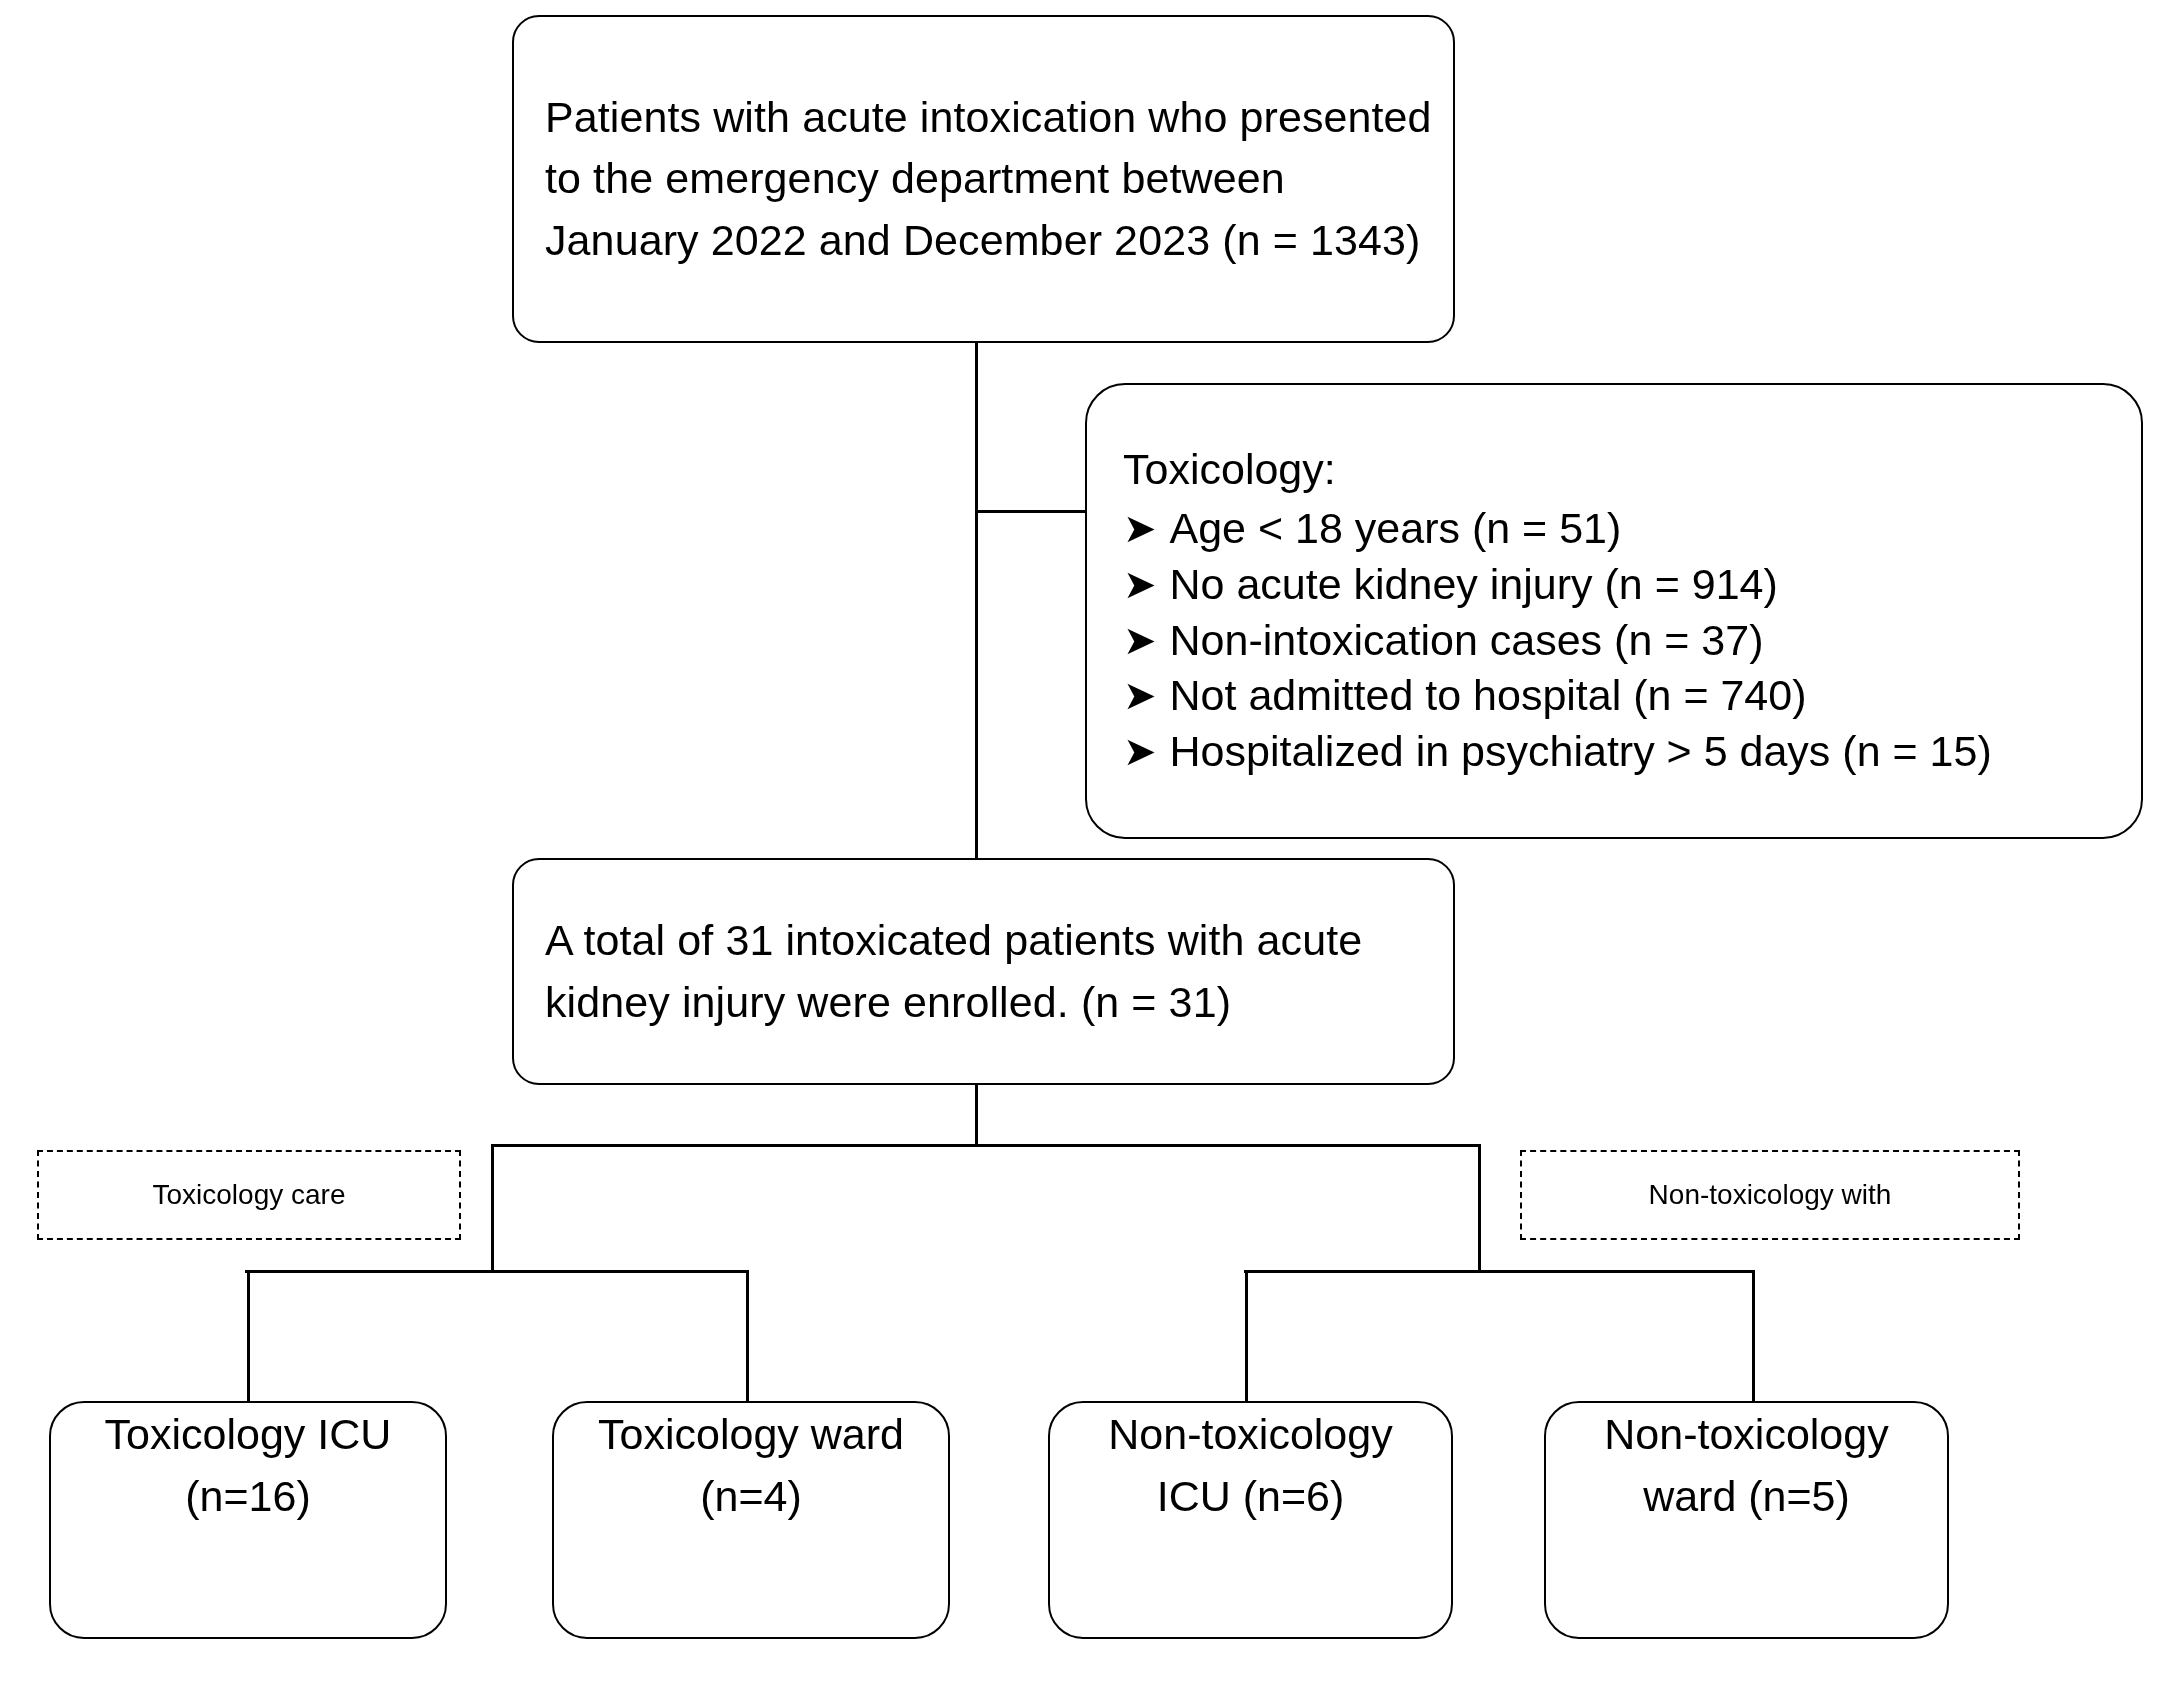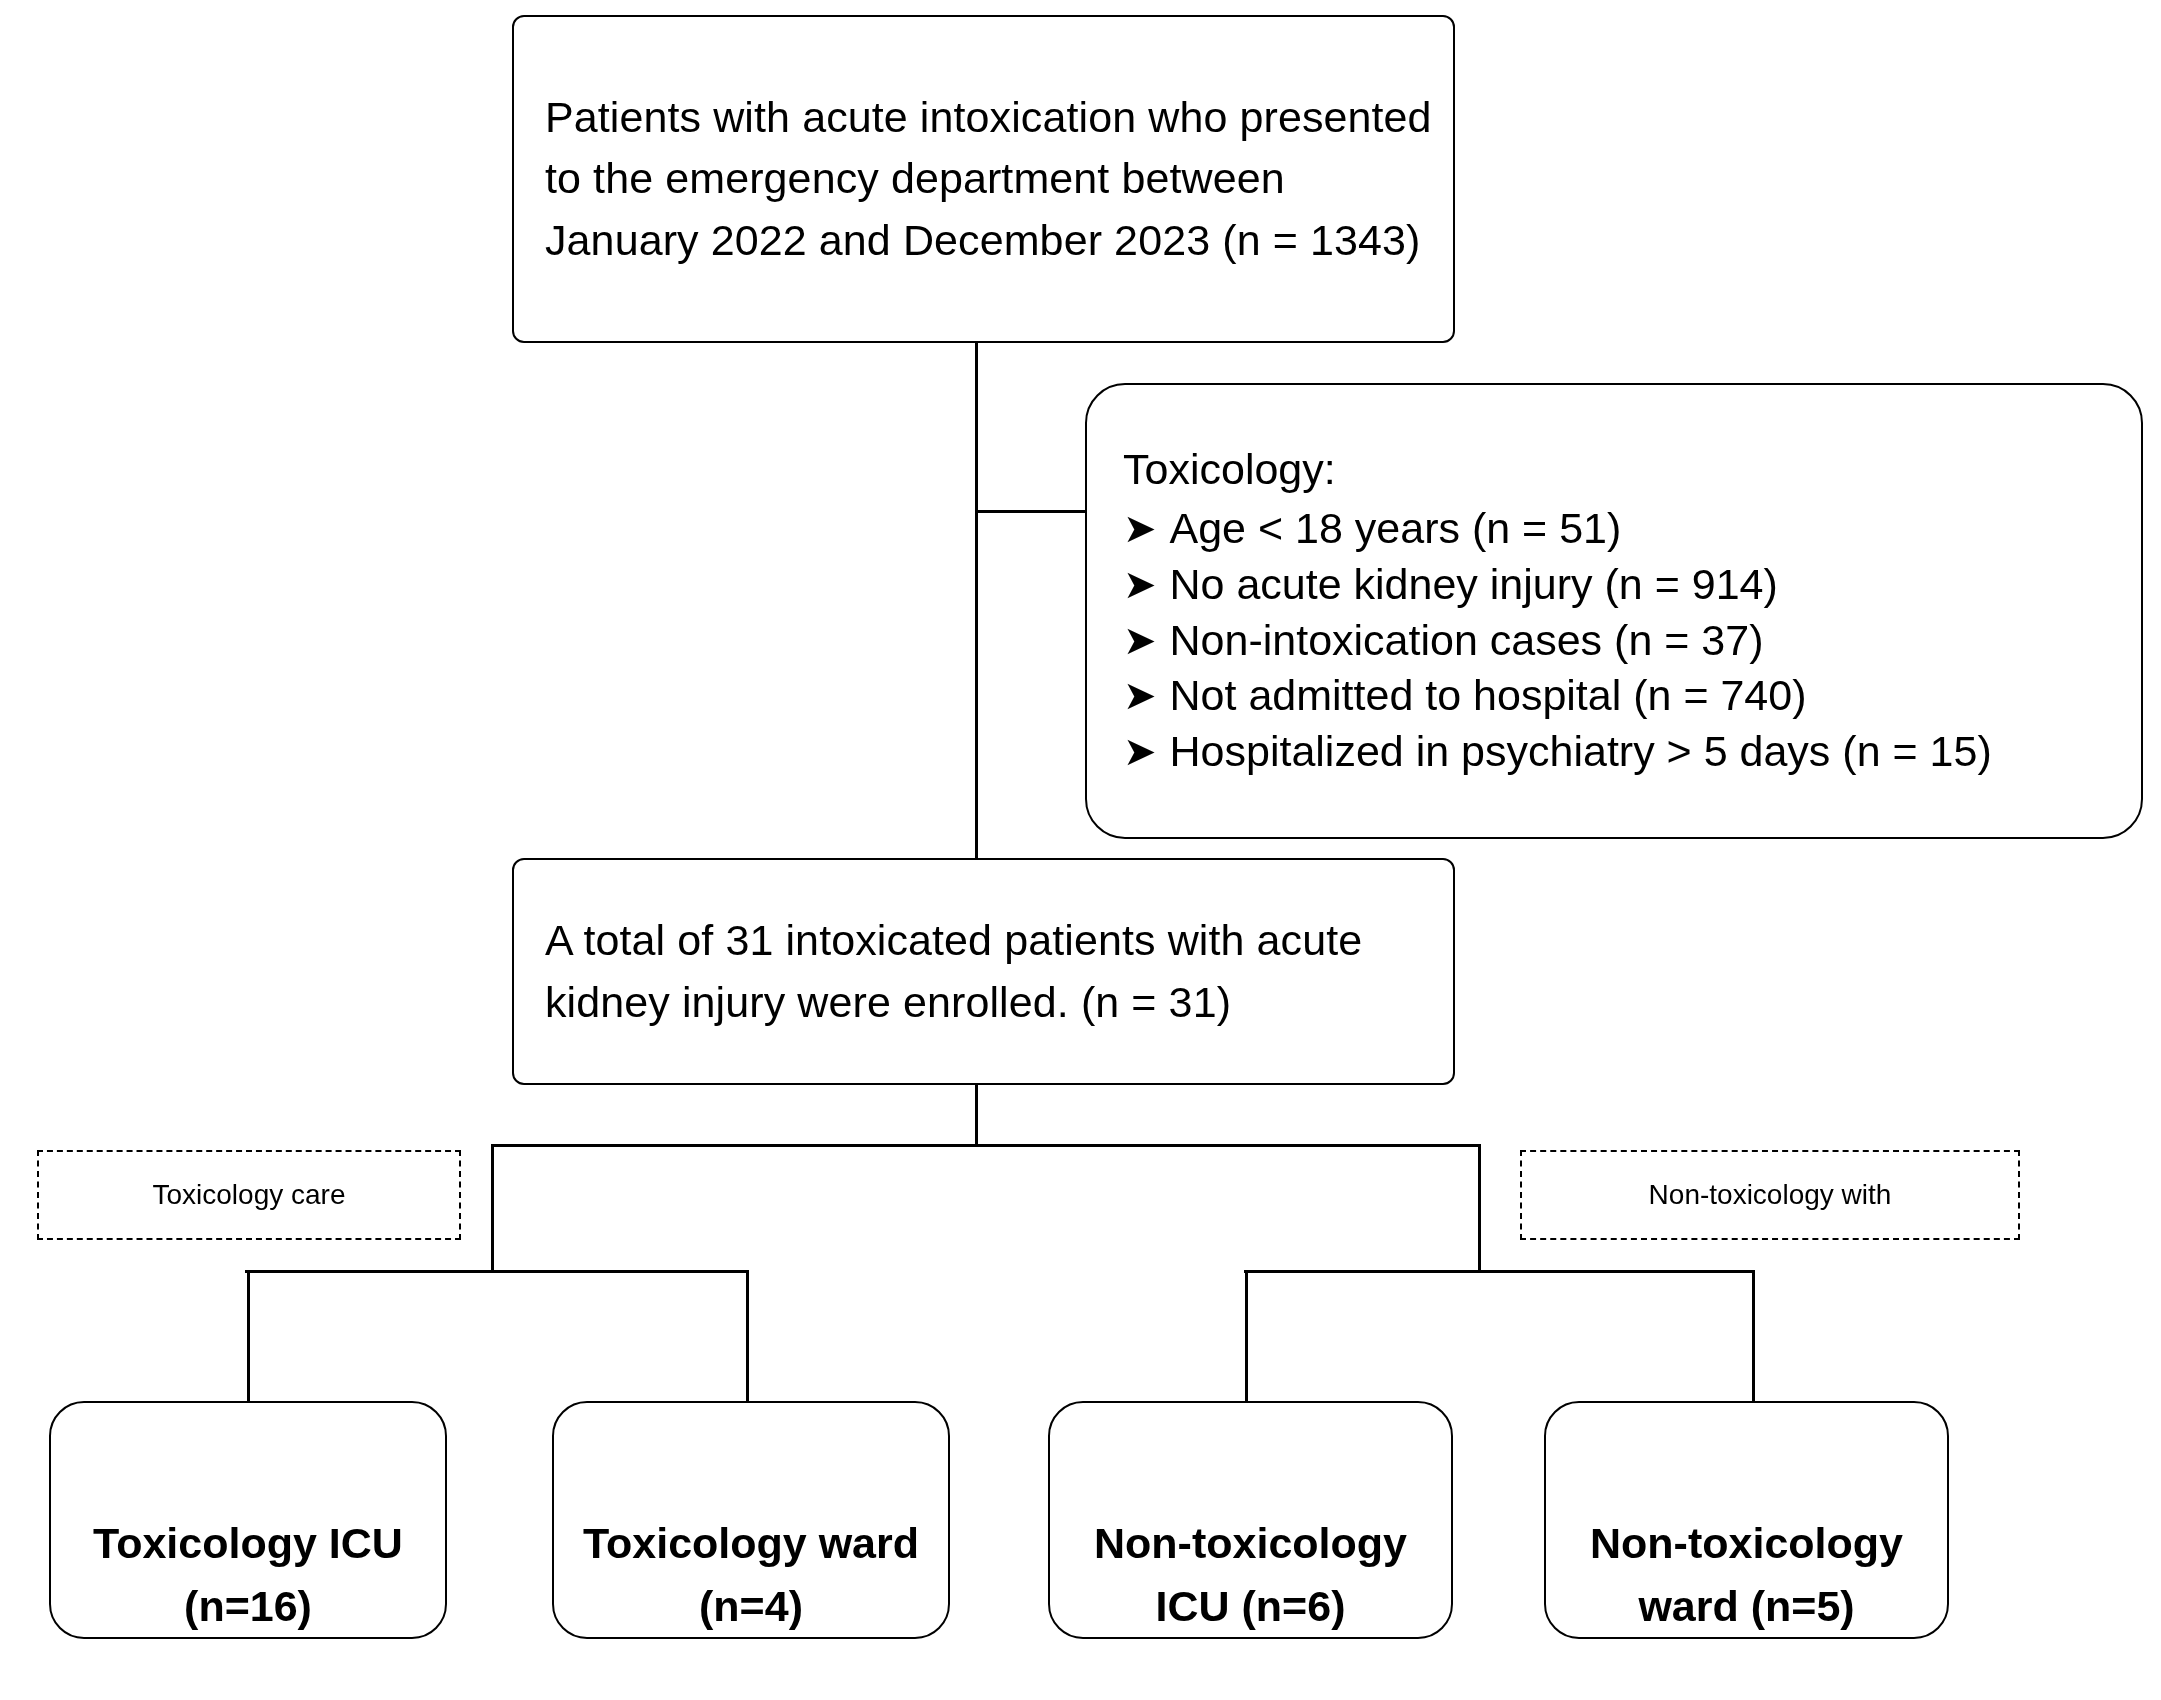--- a/index.html
+++ b/index.html
@@ -4,21 +4,21 @@
 <style>
   html,body{margin:0;padding:0;background:#ffffff;}
   body{font-family:"Liberation Sans","DejaVu Sans",sans-serif;color:#000;}
   #stage{position:relative;width:2161px;height:1701px;background:#fff;overflow:hidden;}
 
   
   .node{
     position:absolute;
     box-sizing:border-box;
     border:2.5px solid #000;
-    border-radius:12px;
+    border-radius:27px;
     background:#fff;
     display:flex;
     align-items:center;
     justify-content:flex-start;
   }
   .node .txt{
     font-size:43px;
     line-height:1.42;
     letter-spacing:0.1px;
     white-space:pre-line;
@@ -39,21 +39,21 @@
     display:flex;align-items:baseline;gap:13px;white-space:nowrap;
   }
   .arrow-glyph{font-size:40px;line-height:1;transform:translateY(-1px);display:inline-block;}
 
   
   #box-enrolled{left:512px;top:858px;width:943px;height:227px;}
   #box-enrolled .txt{padding-left:31px;padding-right:8px;}
 
   
   .leaf{position:absolute;top:1401px;height:238px;border:2.5px solid #000;border-radius:35px;
-        box-sizing:border-box;background:#fff;display:flex;align-items:flex-end;justify-content:center;font-weight:bold;}
+        box-sizing:border-box;background:#fff;display:flex;align-items:flex-start;justify-content:center;}
   .leaf .txt{font-size:43px;line-height:1.45;text-align:center;white-space:pre-line;padding:0 9px;}
   #leaf-0{left:49px;width:398px;}
   #leaf-1{left:552px;width:398px;}
   #leaf-2{left:1048px;width:405px;}
   #leaf-3{left:1544px;width:405px;}
 
   
   .dashed-label{
     position:absolute;top:1150px;height:90px;
     border:2.5px dashed #000;box-sizing:border-box;background:#fff;

